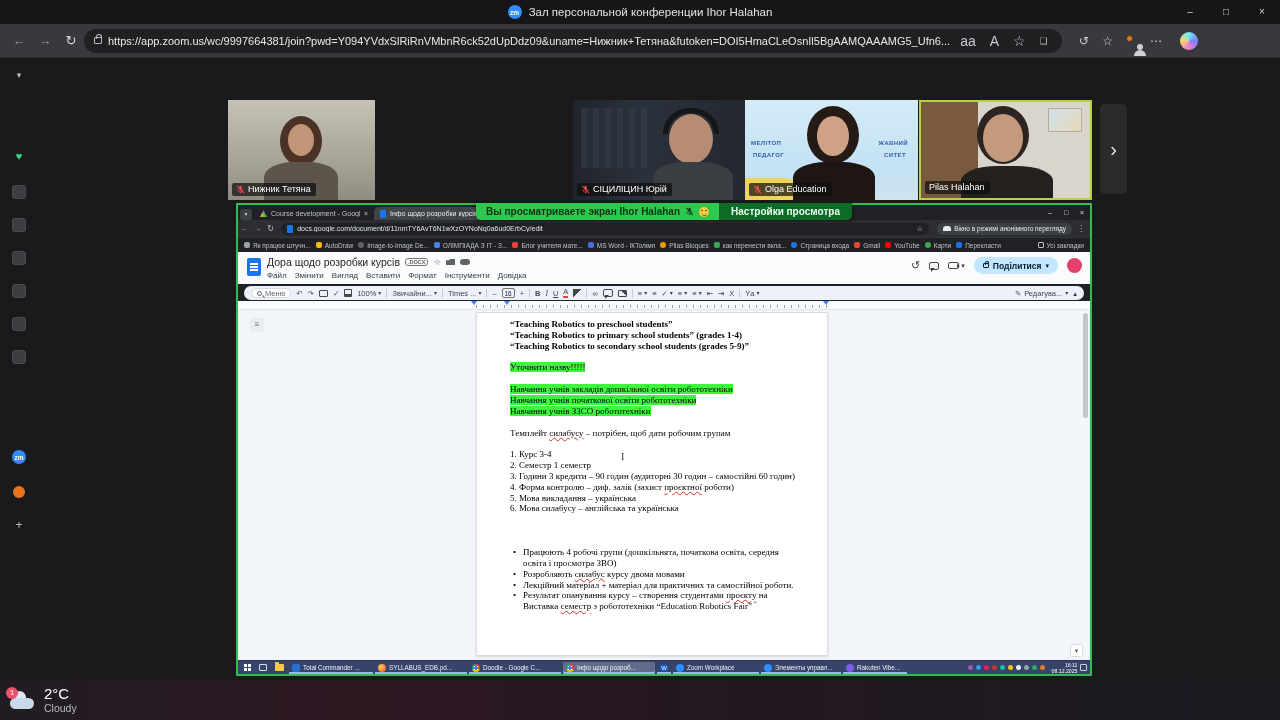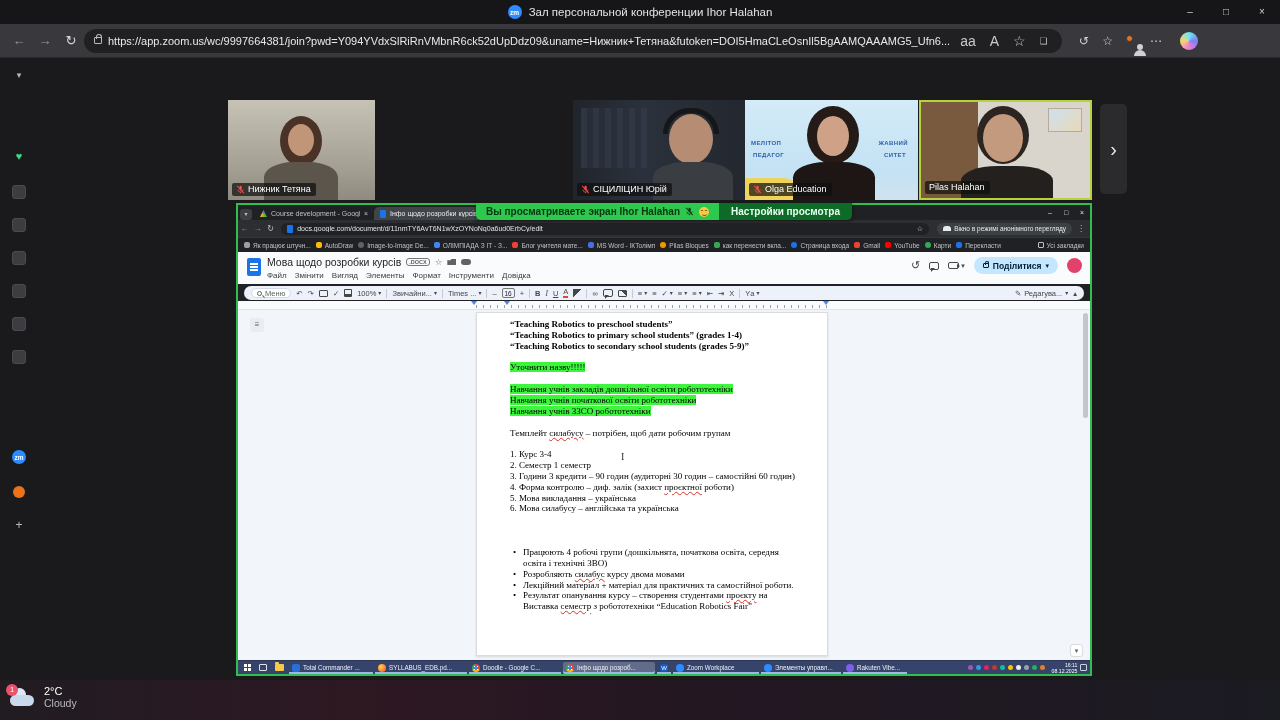--- a/index.html
+++ b/index.html
@@ -111,21 +111,21 @@
 .itray{margin-left:auto;display:flex;align-items:center;gap:2.5px}
 .tdot{width:5.5px;height:5.5px;border-radius:50%}
 .iclock{text-align:right;color:#fff;font-size:5.2px;line-height:6px;margin-left:4px}
 
 .taskbar{left:0;top:680px;width:1280px;height:40px;background:linear-gradient(90deg,#211c22 0%,#2e1822 28%,#241722 52%,#1b1b22 100%)}
 .weather{position:absolute;left:10px;top:5px;display:flex;gap:8px;align-items:center}
 .cloud{width:26px;height:16px;position:relative;margin-top:8px}
 .cloud:before{content:"";position:absolute;left:3px;top:-5px;width:13px;height:13px;border-radius:50%;background:#dfe9f5}
 .cloud:after{content:"";position:absolute;left:0;top:2px;width:24px;height:11px;border-radius:7px;background:#c9d8ea}
 .wbadge{position:absolute;left:-4px;top:-9px;width:12px;height:12px;border-radius:50%;background:#e8536a;color:#fff;font-size:7.5px;text-align:center;line-height:12px;z-index:2}
-.wtemp{color:#fff;font-size:11px}
+.wtemp{color:#fff;font-size:15px}
 .wcond{color:#b9b9c2;font-size:10.5px}
 .micsvg{flex:0 0 auto}
 </style>
 </head>
 <body>
 
 <div id="root">
 
   <div class="a titlebar">
     <div class="center">
@@ -351,31 +351,31 @@
         </span>
       <span class="bm" style="margin-left:auto">
           <i class="favdot" style="background:transparent;border:1px solid #bdc1c6;border-radius:1px"></i>
           <span>Усі закладки</span>
         </span>
     </div>
 
     <div class="a docshead">
       <div class="docsicon"></div>
       <div class="dtitle">
-        <span>Мова щодо розробки курсів</span>
+        <span>Дора щодо розробки курсів</span>
         <span class="badge">.DOCX</span>
         <span class="hic">☆</span>
         <span style="width:9px;height:6px;background:#5f6368;clip-path:polygon(0 20%,35% 20%,45% 0,100% 0,100% 100%,0 100%)"></span>
         <span style="width:10px;height:6px;border-radius:4px;background:#5f6368;position:relative"></span>
       </div>
       <div class="dmenus">
         <span>Файл</span>
         <span>Змінити</span>
         <span>Вигляд</span>
-        <span>Элементы</span>
+        <span>Вставити</span>
         <span>Формат</span>
         <span>Інструменти</span>
         <span>Довідка</span>
       </div>
       <div class="dright">
         <span style="color:#444746;font-size:11px">↺</span>
         <span class="cmticon"></span>
         <span class="f" style="gap:2px">
             <span class="camicon"></span>
             <span style="color:#444746;font-size:7px">▾</span>
@@ -487,21 +487,21 @@
           <div>1. Курс 3-4</div>
           <div>2. Семестр 1 семестр</div>
           <div>3. Години 3 кредити – 90 годин (аудиторні 30 годин – самостійні 60 годин)</div>
           <div><span>4. Форма контролю – диф. залік (захист </span><span class="mis">проєктної</span><span> роботи)</span></div>
           <div>5. Мова викладання – українська</div>
           <div>6. Мова силабусу – англійська та українська</div>
           <div class="gap"></div>
             <div class="gap"></div>
             <div class="gap"></div>
           <ul class="blist">
-            <li><span>Працюють 4 робочі групи (дошкільнята, початкова освіта, середня</span><br><span>освіта і технічні ЗВО)</span></li>
+            <li><span>Працюють 4 робочі групи (дошкільнята, початкова освіта, середня</span><br><span>освіта і просмотра ЗВО)</span></li>
             <li><span>Розробляють </span><span class="mis">силабус</span><span> курсу двома мовами</span></li>
             <li><span>Лекційний матеріал + матеріал для практичних та самостійної роботи.</span></li>
             <li><span>Результат опанування курсу – створення студентами </span><span class="mis">проєкту</span><span> на</span><br><span>Виставка </span><span class="mis">семестр</span><span> з робототехніки “Education Robotics Fair”</span></li>
           </ul>
         </div>
         <span style="position:absolute;left:144px;top:138px;font-size:10px;color:#333;font-family:'Liberation Serif',serif">I</span>
       </div>
       <div class="pgscroll"></div>
       <div class="scrolldn">▾</div>
     </div>

